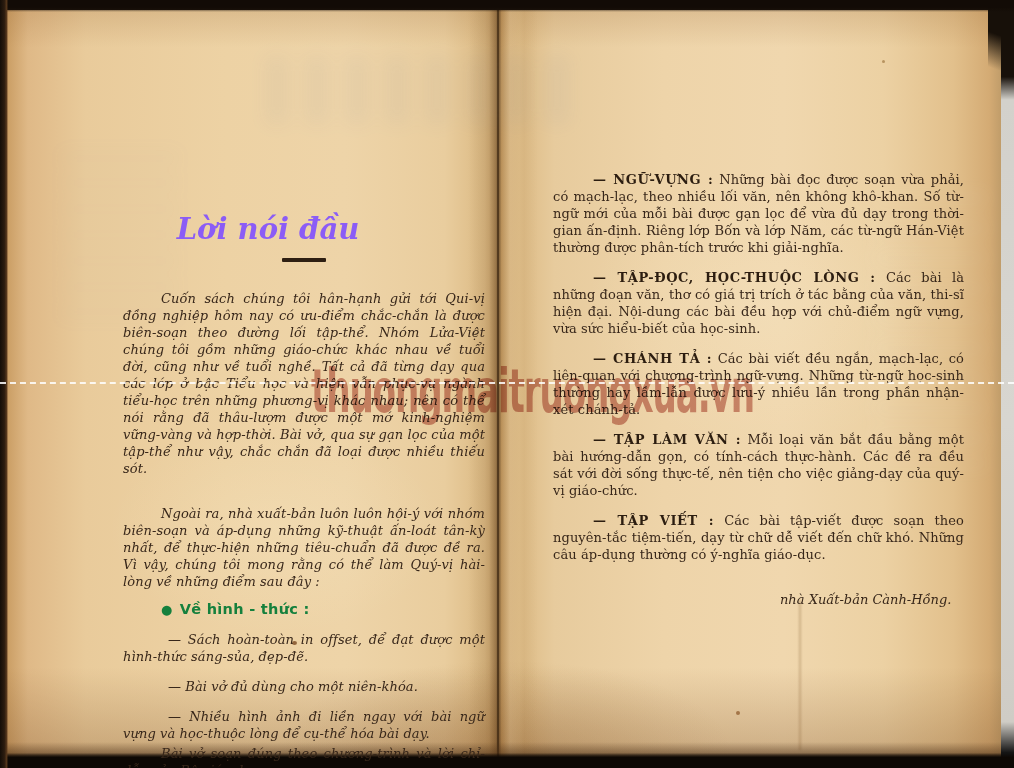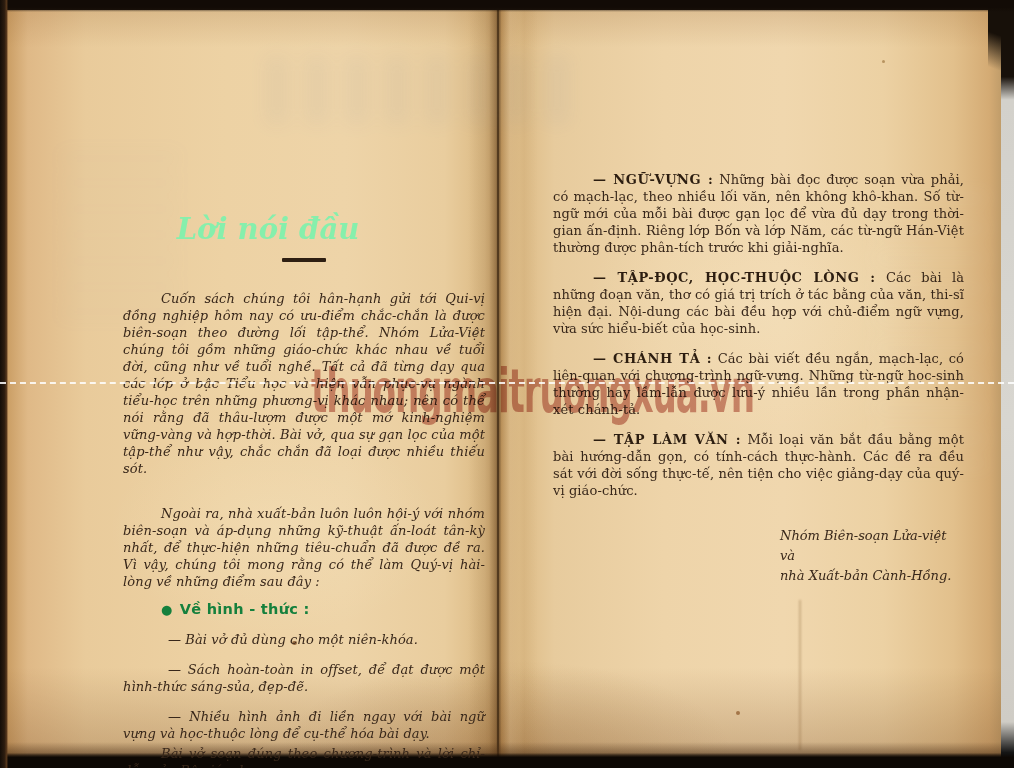--- a/index.html
+++ b/index.html
@@ -85,21 +85,21 @@
     letter-spacing:-2px;white-space:nowrap;
     transform:scaleX(.57);transform-origin:left top;
     mix-blend-mode:multiply;
   }
   
   .page-text{position:absolute;color:#38271a;font-size:13px;line-height:17px;z-index:3;}
   .left-content{left:123px;top:212px;width:362px;}
   .right-content{left:540px;top:171px;width:424px;}
   .preface-title{
     margin:0 0 12px 40px;width:210px;text-align:center;
-    font-style:italic;font-weight:600;font-size:29px;line-height:34px;color:#86efac;
+    font-style:italic;font-weight:600;font-size:29px;line-height:34px;color:#8b5cf6;
   }
   .title-rule{width:44px;height:4px;background:#2e1f12;margin:6px auto 0;border-radius:1px;}
   .para{margin:0;text-align:justify;font-style:italic;letter-spacing:.1px;}
   .para.indent{text-indent:38px;}
   .p1{margin-top:28px;}
   .p2{margin-top:28px;}
   .bullet-head{
     margin:11px 0 0 38px;font-family:"DejaVu Sans", sans-serif;
     font-weight:bold;font-size:14.5px;color:#15803d;letter-spacing:.3px;
   }
@@ -130,40 +130,40 @@
 <div class="speck speck-3"></div>
 
 <div class="page-text left-content">
   <h1 class="preface-title">Lời nói đầu</h1>
   <div class="title-rule"></div>
 
   <p class="para indent p1">Cuốn sách chúng tôi hân-hạnh gửi tới Qui-vị đồng nghiệp hôm nay có ưu-điểm chắc-chắn là được biên-soạn theo đường lối tập-thể. Nhóm Lửa-Việt chúng tôi gồm những giáo-chức khác nhau về tuổi đời, cũng như về tuổi nghề. Tất cả đã từng dạy qua các lớp ở bậc Tiểu học và hiện vẫn phục-vụ ngành tiểu-học trên những phương-vị khác nhau; nên có thể nói rằng đã thâu-lượm được một mớ kinh-nghiệm vững-vàng và hợp-thời. Bài vở, qua sự gạn lọc của một tập-thể như vậy, chắc chắn đã loại được nhiều thiếu sót.</p>
   <p class="para indent p2">Ngoài ra, nhà xuất-bản luôn luôn hội-ý với nhóm biên-soạn và áp-dụng những kỹ-thuật ấn-loát tân-kỳ nhất, để thực-hiện những tiêu-chuẩn đã được đề ra. Vì vậy, chúng tôi mong rằng có thể làm Quý-vị hài-lòng về những điểm sau đây :</p>
 
   <p class="bullet-head"><span class="dot">●</span><span>Về hình - thức :</span></p>
+  <p class="para list-item">— Sách hoàn-toàn in offset, để đạt được một hình-thức sáng-sủa, đẹp-đẽ.</p>
   <p class="para list-item">— Bài vở đủ dùng cho một niên-khóa.</p>
-  <p class="para list-item">— Sách hoàn-toàn in offset, để đạt được một hình-thức sáng-sủa, đẹp-đẽ.</p>
   <p class="para list-item">— Nhiều hình ảnh đi liền ngay với bài ngữ vựng và học-thuộc lòng để cụ-thể hóa bài dạy.</p>
 
   <p class="para indent lead-line">Bài vở soạn đúng theo chương-trình và lời chỉ-dẫn của Bộ giáo-dục :</p>
 </div>
 
 <div class="page-text right-content">
   <p class="rp-section"><span class="rp-head">— NGỮ-VỰNG :</span> <span>Những bài đọc được soạn vừa phải, có mạch-lạc, theo nhiều lối văn, nên không khô-khan. Số từ-ngữ mới của mỗi bài được gạn lọc để vừa đủ dạy trong thời-gian ấn-định. Riêng lớp Bốn và lớp Năm, các từ-ngữ Hán-Việt thường được phân-tích trước khi giải-nghĩa.</span></p>
 
   <p class="rp-section"><span class="rp-head">— TẬP-ĐỌC, HỌC-THUỘC LÒNG :</span> <span>Các bài là những đoạn văn, thơ có giá trị trích ở tác bằng của văn, thi-sĩ hiện đại. Nội-dung các bài đều hợp với chủ-điểm ngữ vựng, vừa sức hiểu-biết của học-sinh.</span></p>
 
   <p class="rp-section"><span class="rp-head">— CHÁNH TẢ :</span> <span>Các bài viết đều ngắn, mạch-lạc, có liên-quan với chương-trình ngữ-vựng. Những từ-ngữ học-sinh thường hay lầm-lẫn được lưu-ý nhiều lần trong phần nhận-xét chánh-tả.</span></p>
 
   <p class="rp-section"><span class="rp-head">— TẬP LÀM VĂN :</span> <span>Mỗi loại văn bắt đầu bằng một bài hướng-dẫn gọn, có tính-cách thực-hành. Các đề ra đều sát với đời sống thực-tế, nên tiện cho việc giảng-dạy của quý-vị giáo-chức.</span></p>
 
+  <p class="rp-section"><span class="rp-head">— TẬP VIẾT :</span> <span>Các bài tập-viết được soạn theo nguyên-tắc tiệm-tiến, dạy từ chữ dễ viết đến chữ khó. Những câu áp-dụng thường có ý-nghĩa giáo-dục.</span></p>
 
 
   <div class="signature">
-    <span class="sig-line">Nhóm Biên-soạn Lửa-việt và</span>
     <span class="sig-line">nhà Xuất-bản Cành-Hồng.</span>
   </div>
 </div>
 
 <div class="watermark" style="color: rgba(168, 60, 44, 0.52);">thuongmaitruongxua.vn</div>
 <div class="dashed-line"></div>
 
 <div class="paper-bottom-shadow"></div>
 <div class="scanner-strip-right"></div>
 <div class="corner-dark-topright"></div>

